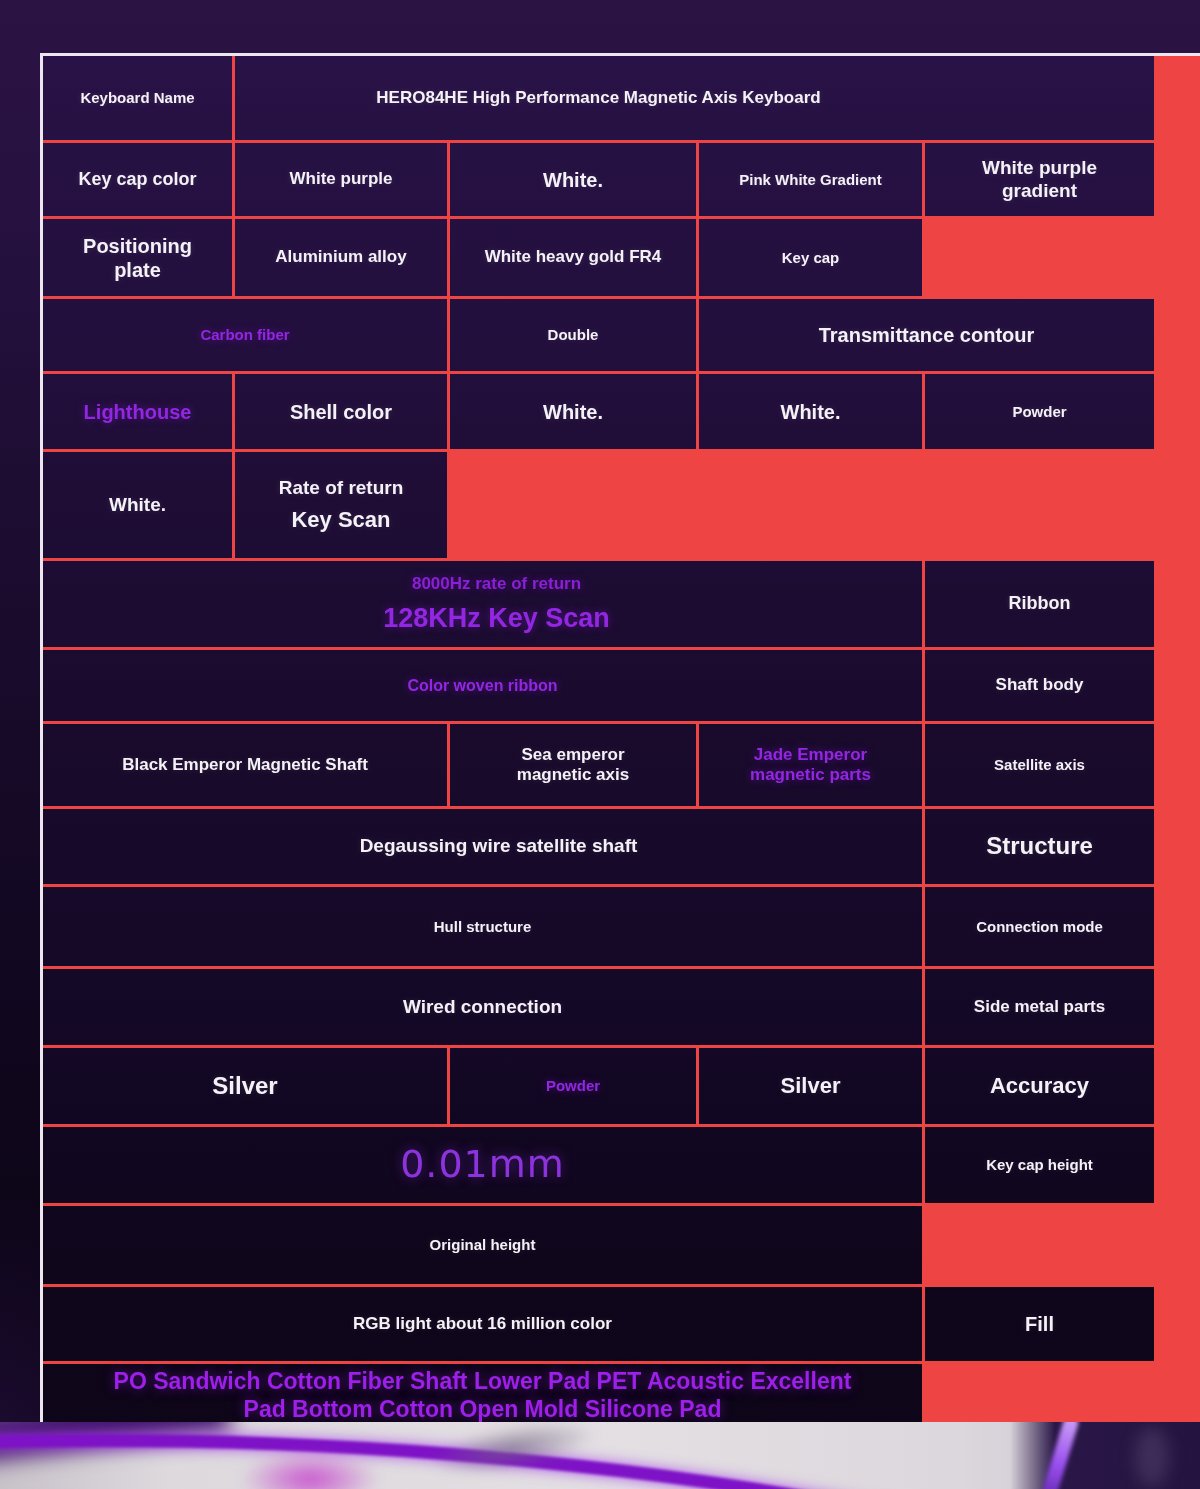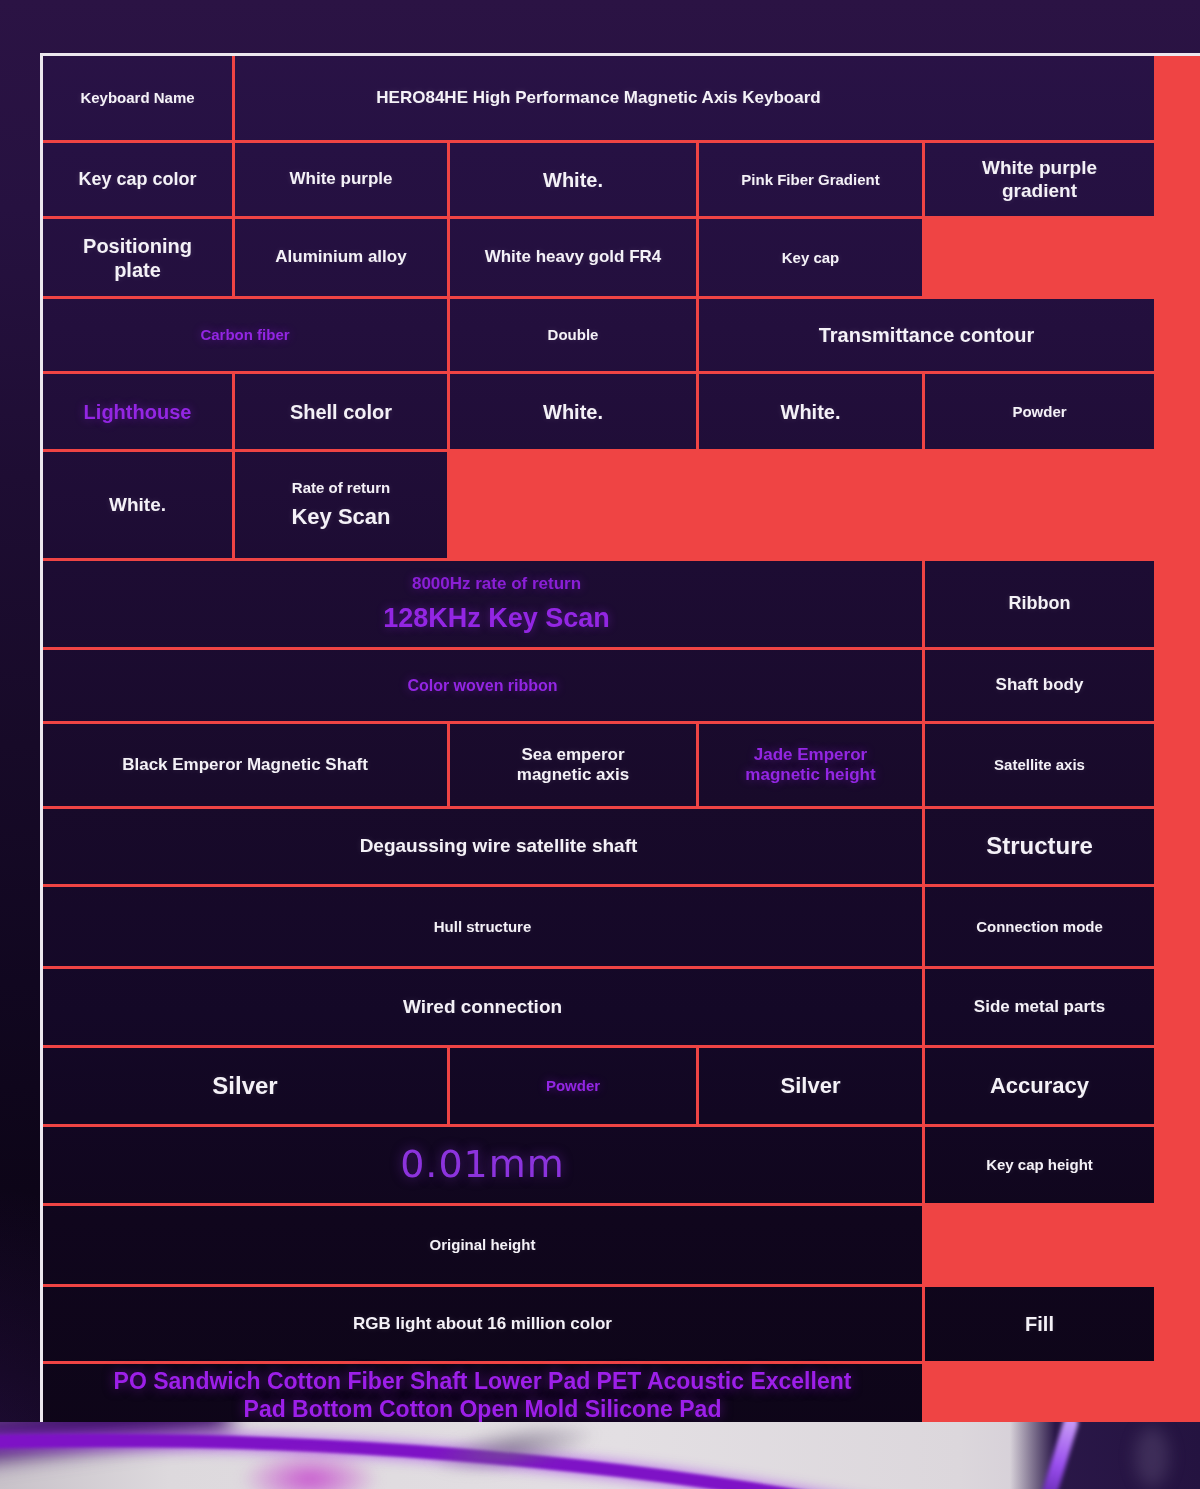--- a/index.html
+++ b/index.html
@@ -94,21 +94,21 @@
     <div class="cell" style="grid-column: span 1;">
       <div class="txt" style="font-size: 18px;">Key cap color</div>
     </div>
     <div class="cell" style="grid-column: span 1;">
       <div class="txt" style="font-size: 17px;">White purple</div>
     </div>
     <div class="cell" style="grid-column: span 1;">
       <div class="txt" style="font-size: 20px;">White.</div>
     </div>
     <div class="cell" style="grid-column: span 1;">
-      <div class="txt" style="font-size: 15px;">Pink Fiber Gradient</div>
+      <div class="txt" style="font-size: 15px;">Pink White Gradient</div>
     </div>
     <div class="cell" style="grid-column: span 1;">
       <div class="txt" style="font-size: 19px; max-width: 165px;">White purple gradient</div>
     </div>
     <div class="cell" style="grid-column: span 1;">
       <div class="txt" style="font-size: 20px; max-width: 145px;">Positioning plate</div>
     </div>
     <div class="cell" style="grid-column: span 1;">
       <div class="txt" style="font-size: 17px;">Aluminium alloy</div>
     </div>
@@ -139,21 +139,21 @@
     <div class="cell" style="grid-column: span 1;">
       <div class="txt" style="font-size: 20px;">White.</div>
     </div>
     <div class="cell" style="grid-column: span 1;">
       <div class="txt" style="font-size: 15px;">Powder</div>
     </div>
     <div class="cell" style="grid-column: span 1;">
       <div class="txt" style="font-size: 19px;">White.</div>
     </div>
     <div class="cell" style="grid-column: span 1;">
-      <div class="txt" style="font-size: 15px;">Rate of return</div>
+      <div class="txt" style="font-size: 19px;">Rate of return</div>
       <div class="txt" style="font-size: 22px;">Key Scan</div>
     </div>
     <div class="cell" style="grid-column: span 4; padding-left: 36px;">
       <div class="txt c-purple_dim" style="font-size: 17px;">8000Hz rate of return</div>
       <div class="txt c-purple" style="font-size: 27px;">128KHz Key Scan</div>
     </div>
     <div class="cell" style="grid-column: span 1;">
       <div class="txt" style="font-size: 18px;">Ribbon</div>
     </div>
     <div class="cell" style="grid-column: span 4;">
@@ -162,21 +162,21 @@
     <div class="cell" style="grid-column: span 1;">
       <div class="txt" style="font-size: 17px;">Shaft body</div>
     </div>
     <div class="cell" style="grid-column: span 2;">
       <div class="txt" style="font-size: 17px;">Black Emperor Magnetic Shaft</div>
     </div>
     <div class="cell" style="grid-column: span 1;">
       <div class="txt" style="font-size: 17px; max-width: 170px;">Sea emperor magnetic axis</div>
     </div>
     <div class="cell" style="grid-column: span 1;">
-      <div class="txt c-purple" style="font-size: 17px; max-width: 180px;">Jade Emperor magnetic height</div>
+      <div class="txt c-purple" style="font-size: 17px; max-width: 180px;">Jade Emperor magnetic parts</div>
     </div>
     <div class="cell" style="grid-column: span 1;">
       <div class="txt" style="font-size: 15px;">Satellite axis</div>
     </div>
     <div class="cell" style="grid-column: span 4;">
       <div class="txt" style="font-size: 19px; margin-left: 32px;">Degaussing wire satellite shaft</div>
     </div>
     <div class="cell" style="grid-column: span 1;">
       <div class="txt" style="font-size: 24px;">Structure</div>
     </div>

